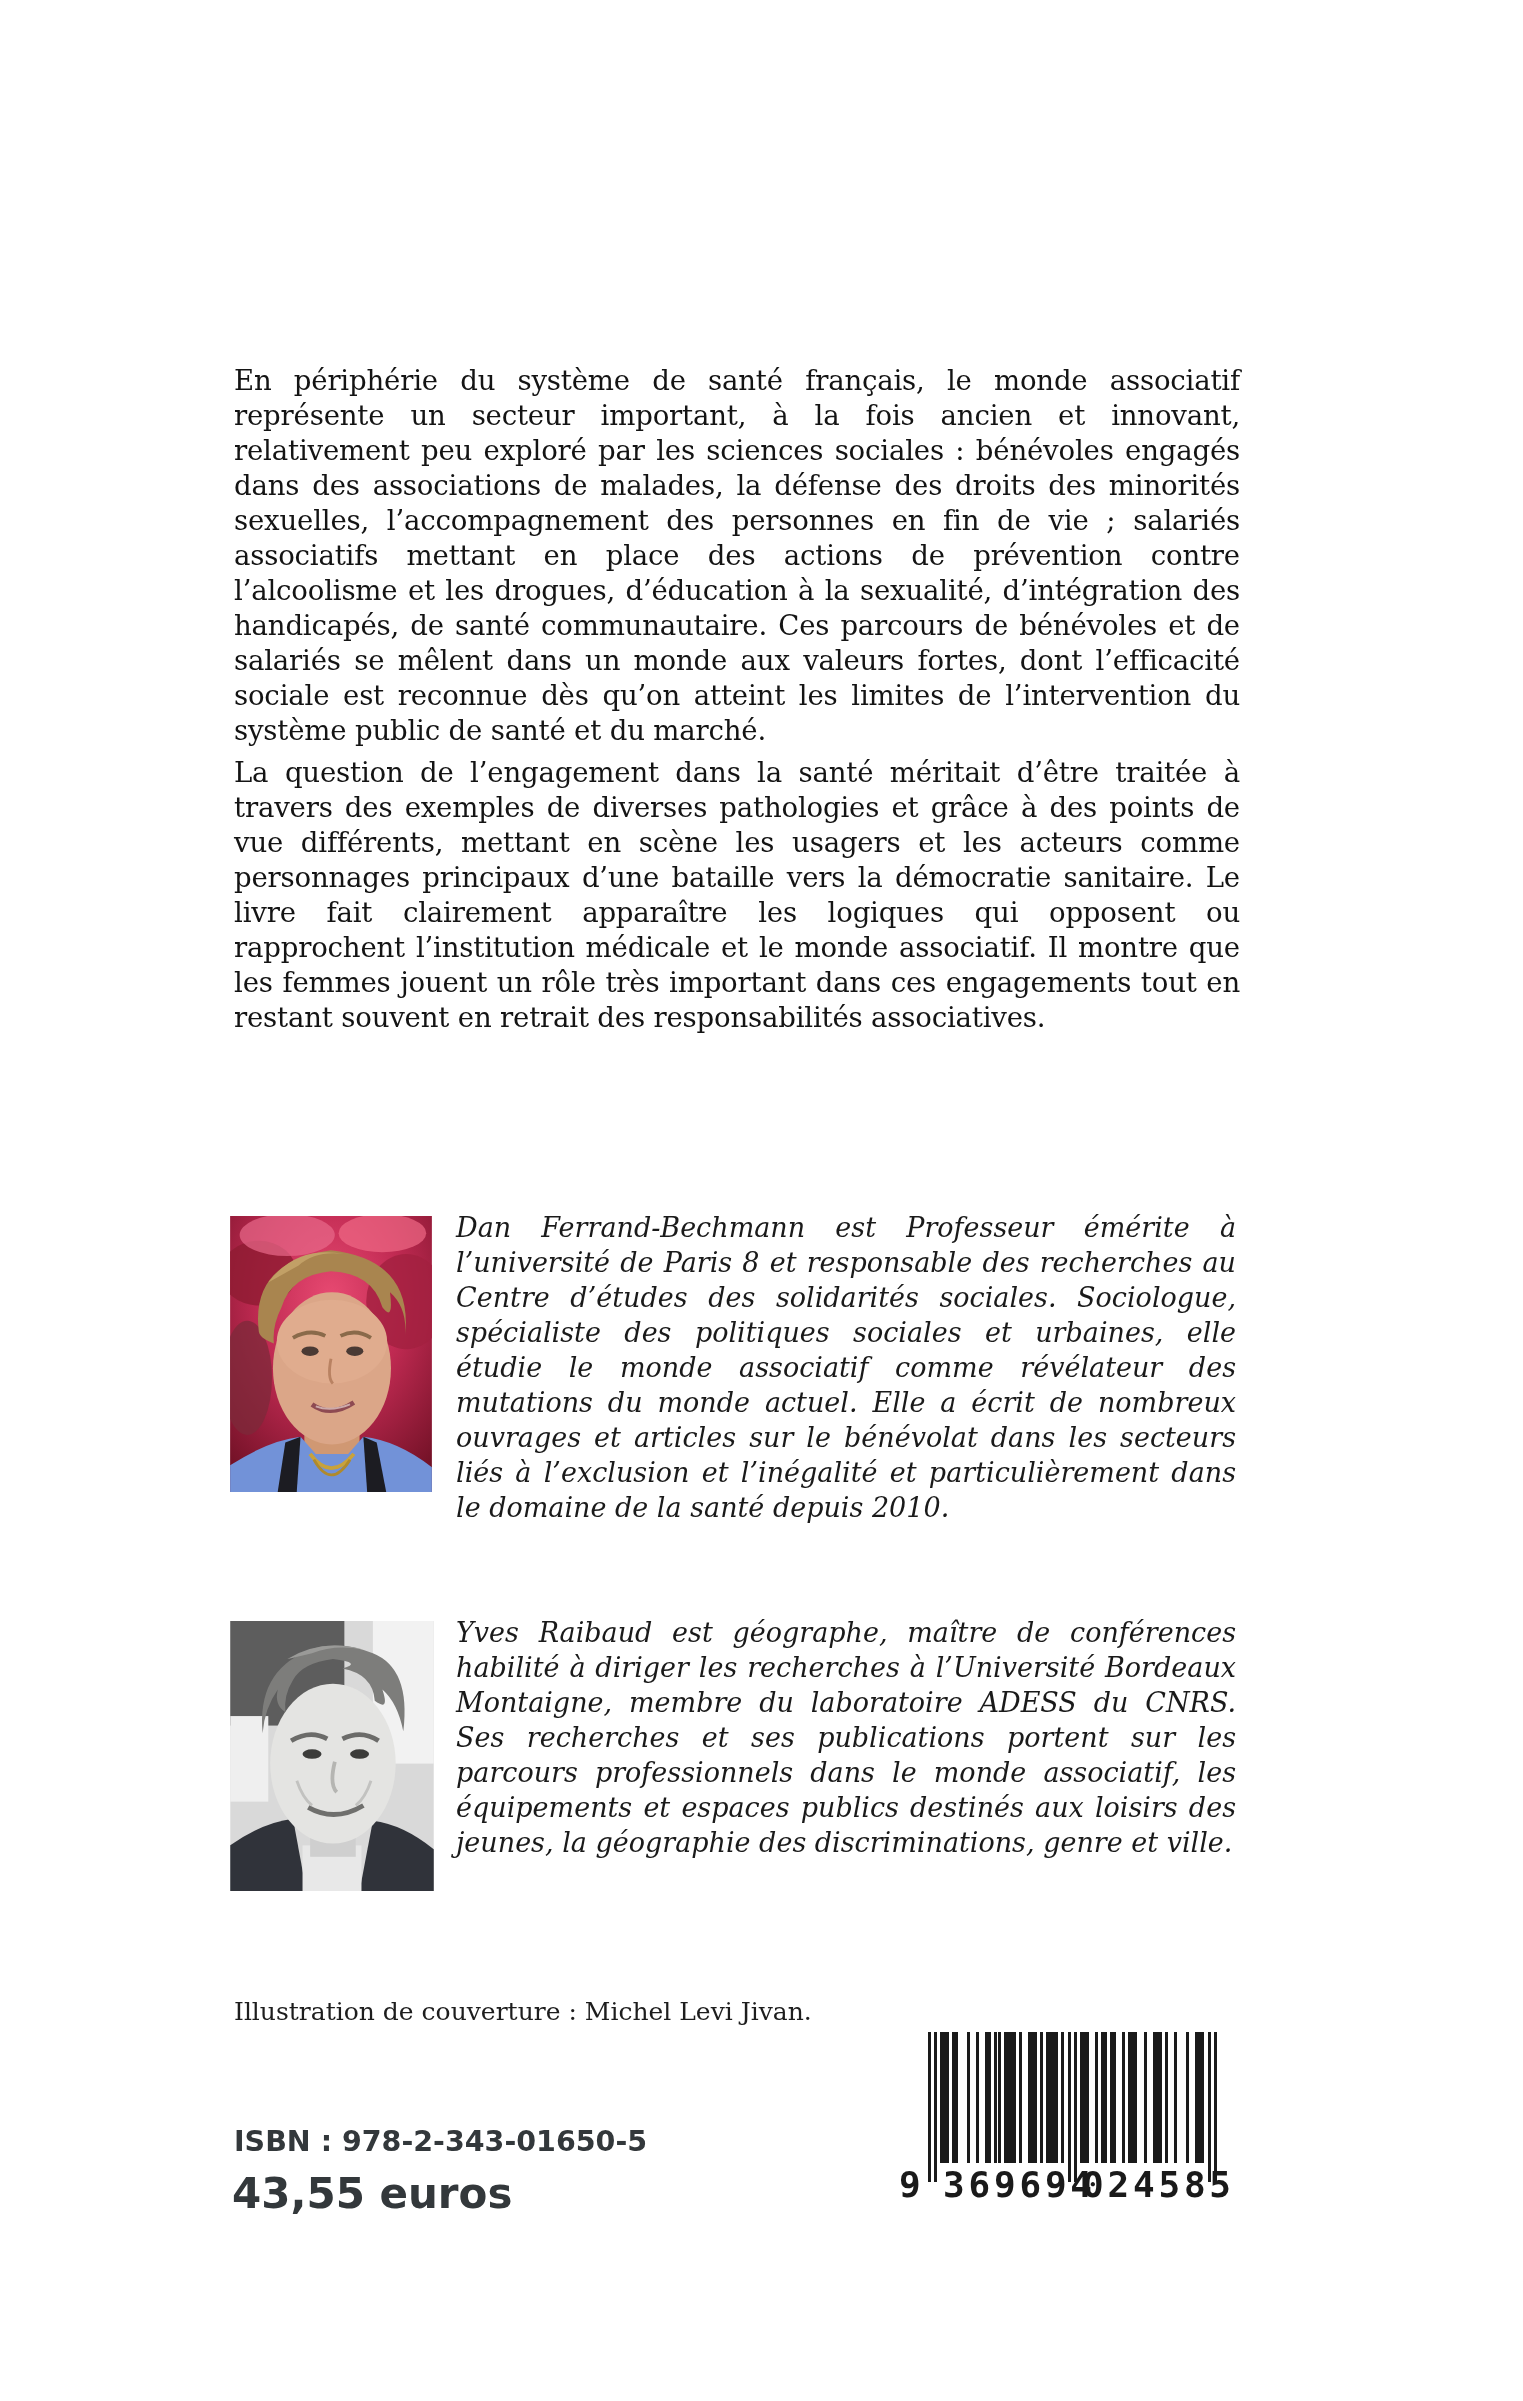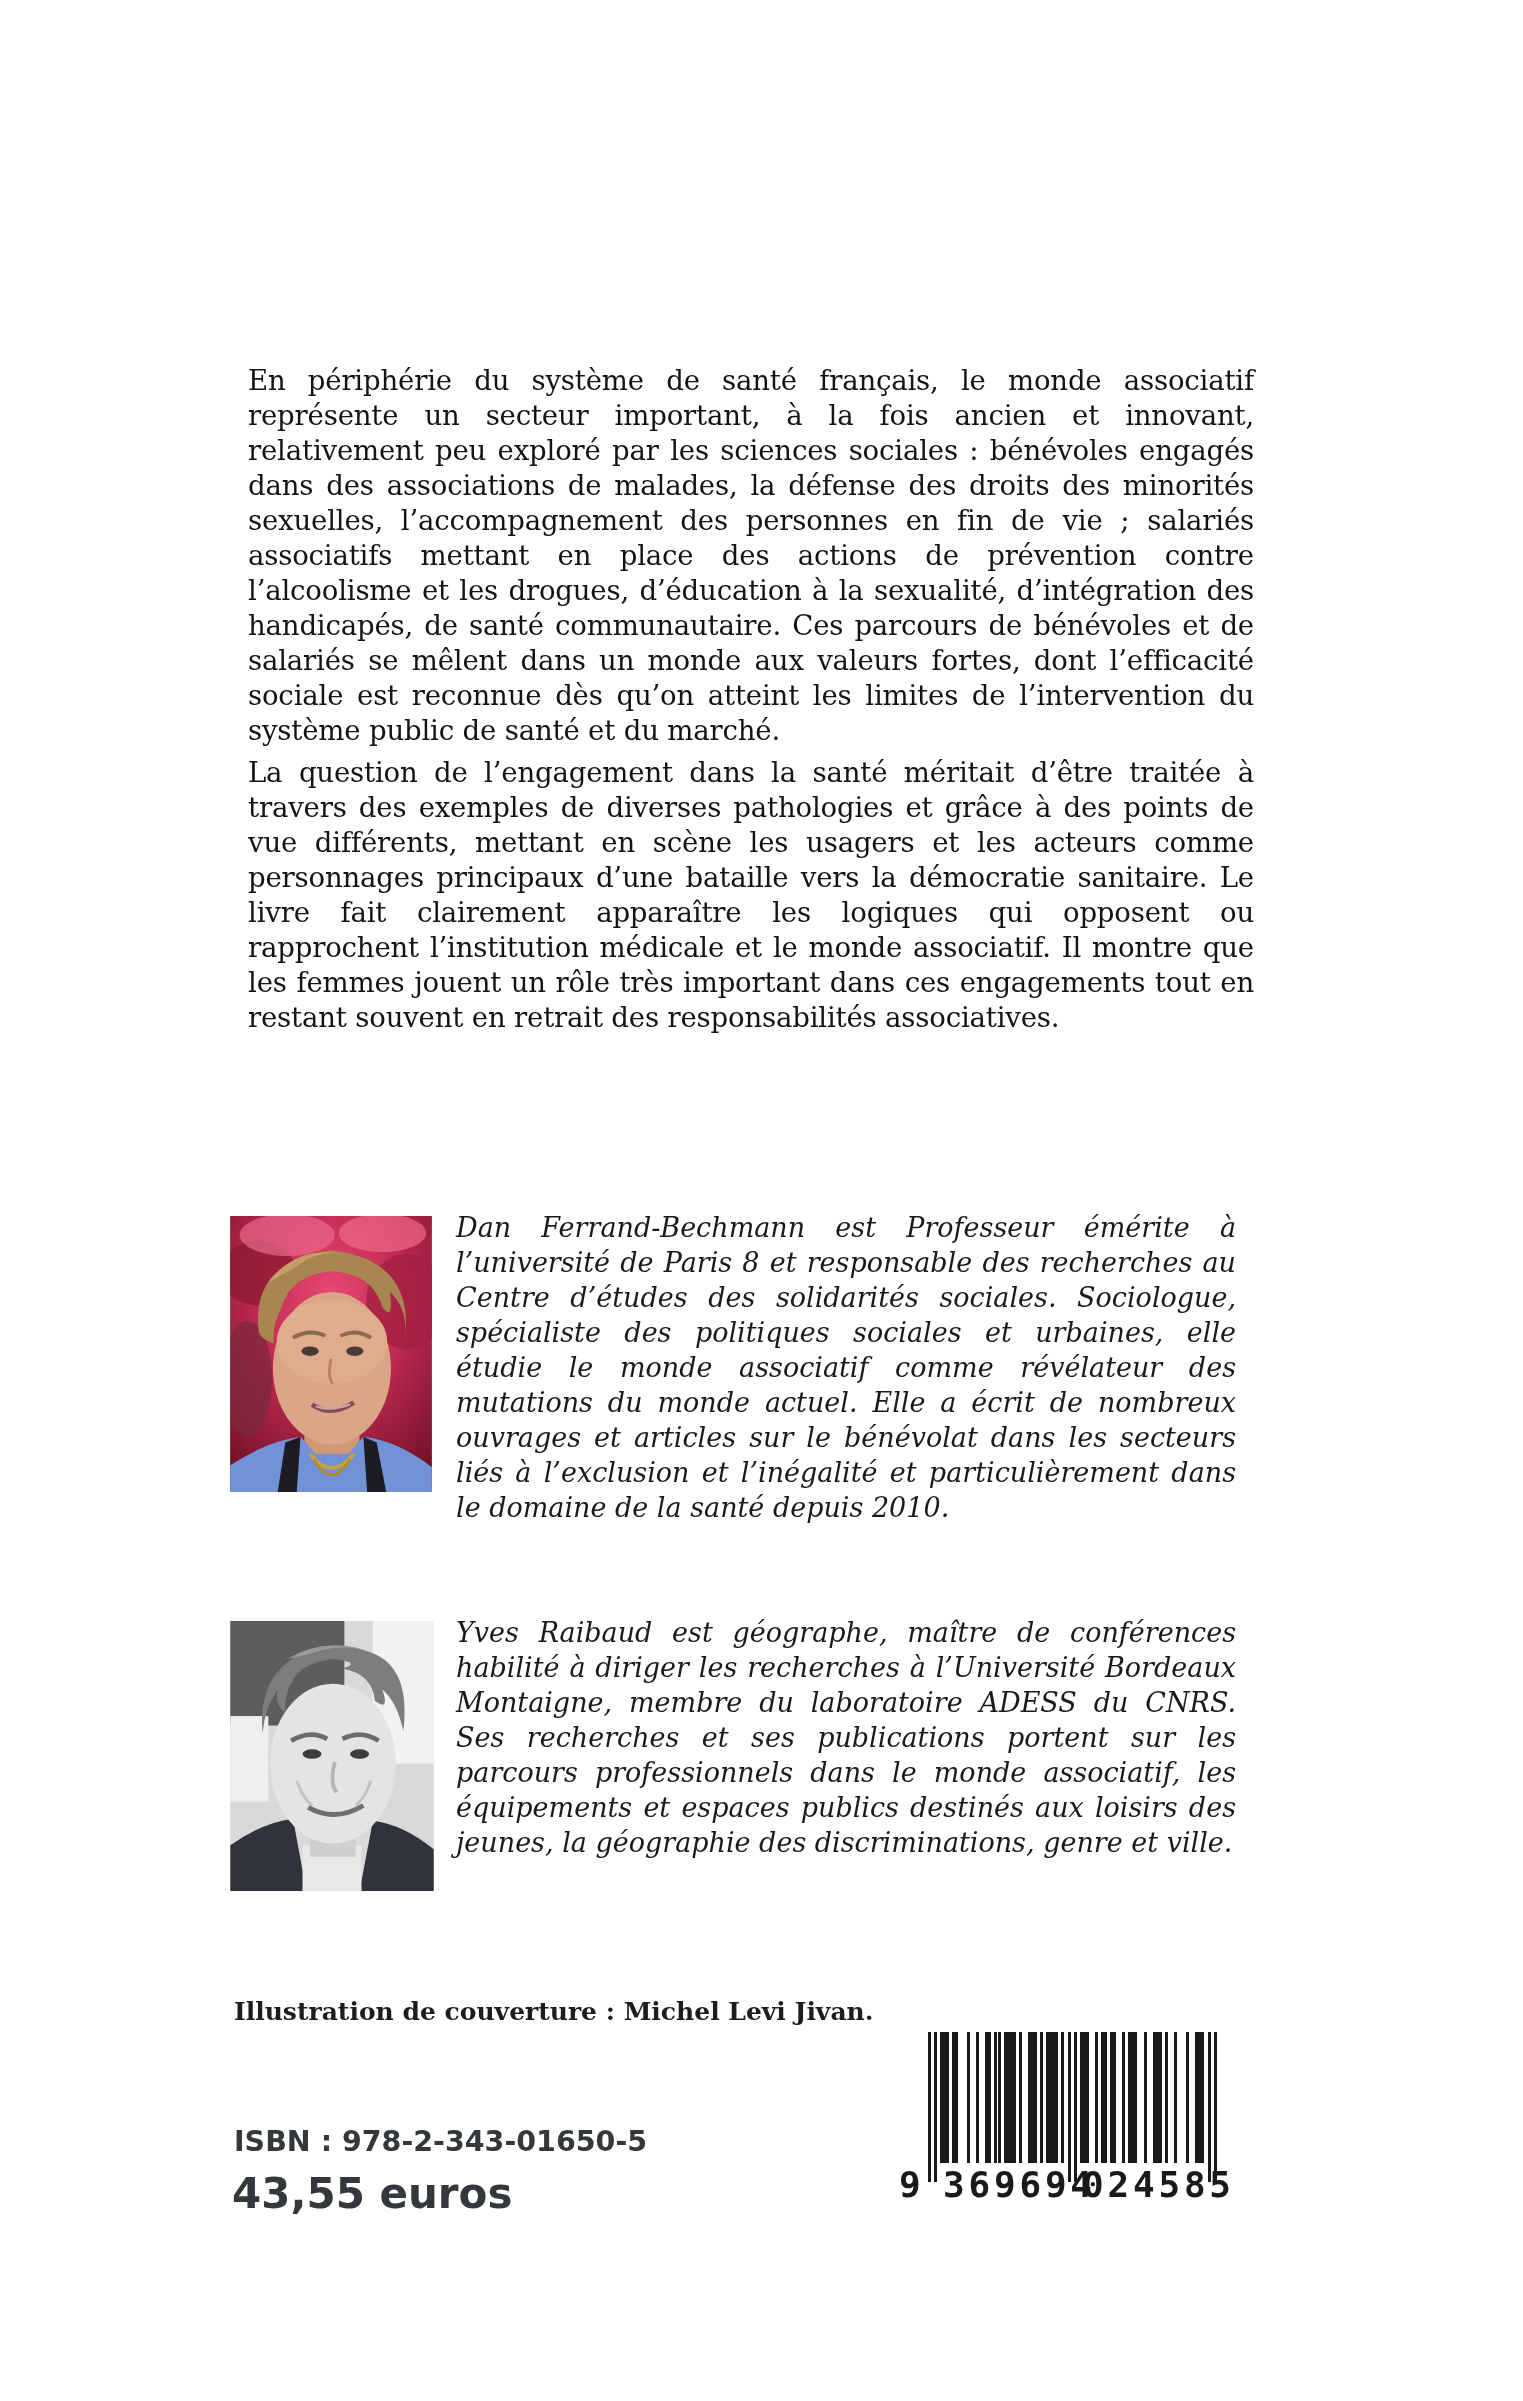--- a/index.html
+++ b/index.html
@@ -19,21 +19,21 @@
     color:#2c3b9a;
     font-family:"DejaVu Serif", serif;
     font-weight:bold;
     font-size:43px;
     line-height:63px;
     letter-spacing:0.5px;
   }
   
   .synopsis{
     position:absolute;
-    left:248px; top:363px; width:1006px;
+    left:234px; top:363px; width:1006px;
     font-size:27.6px;
     line-height:35px;
     color:#141414;
     text-align:justify;
     letter-spacing:-0.2px;
   }
   .synopsis p{margin:0;}
   .synopsis p + p{margin-top:6.7px;}
   
   .author-block{position:absolute; left:230px;}
@@ -49,21 +49,21 @@
     font-style:italic;
     font-size:27px;
     line-height:35px;
     color:#1a1a1a;
     text-align:justify;
   }
   
   .cover-credit{
     position:absolute; left:234px; top:1997px;
     font-family:"DejaVu Serif", serif;
-    font-weight:bold;
+    font-weight:normal;
     font-size:25px;
     color:#1d1d1d;
     text-align:right;
   }
   .isbn-line{
     position:absolute; left:234px; top:2125px;
     font-family:"DejaVu Sans", "Liberation Sans", sans-serif;
     font-weight:600;
     font-size:28.5px;
     color:#33383b;

